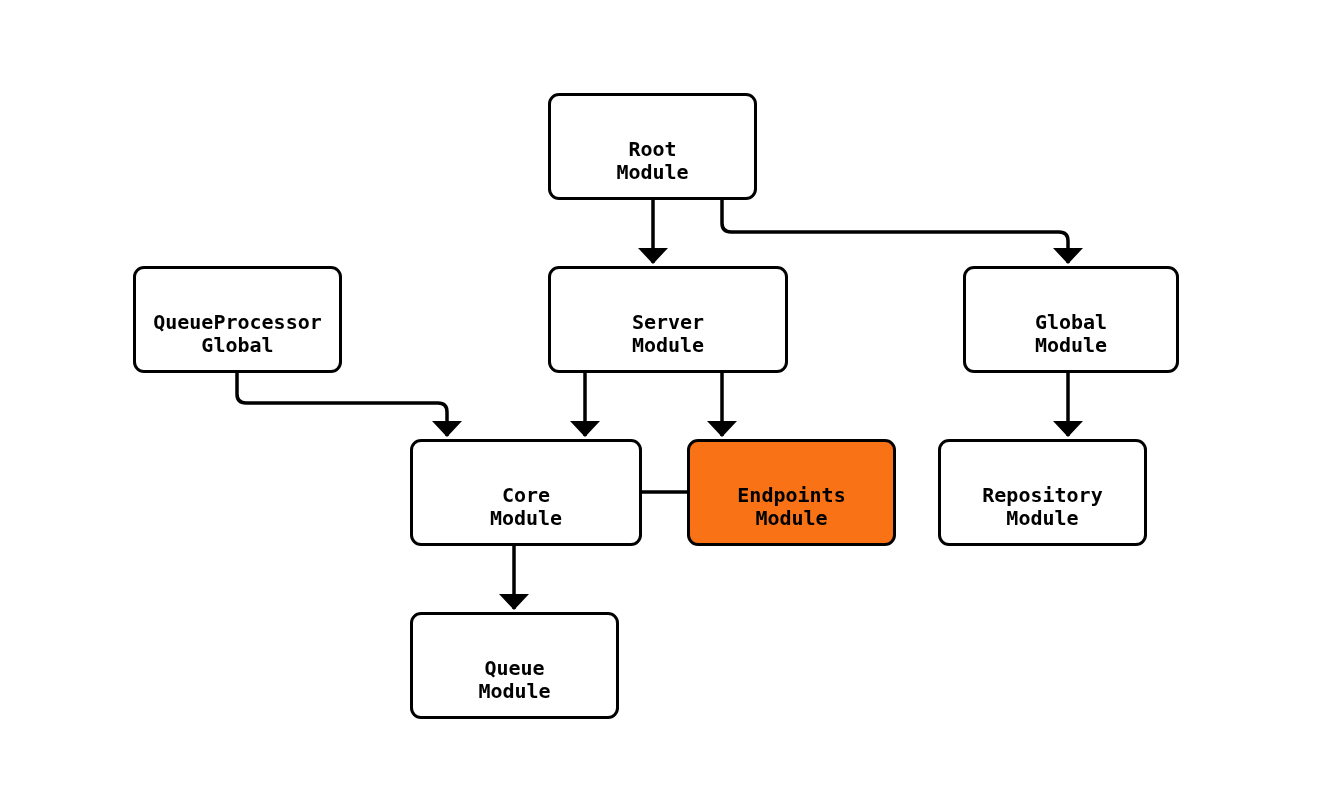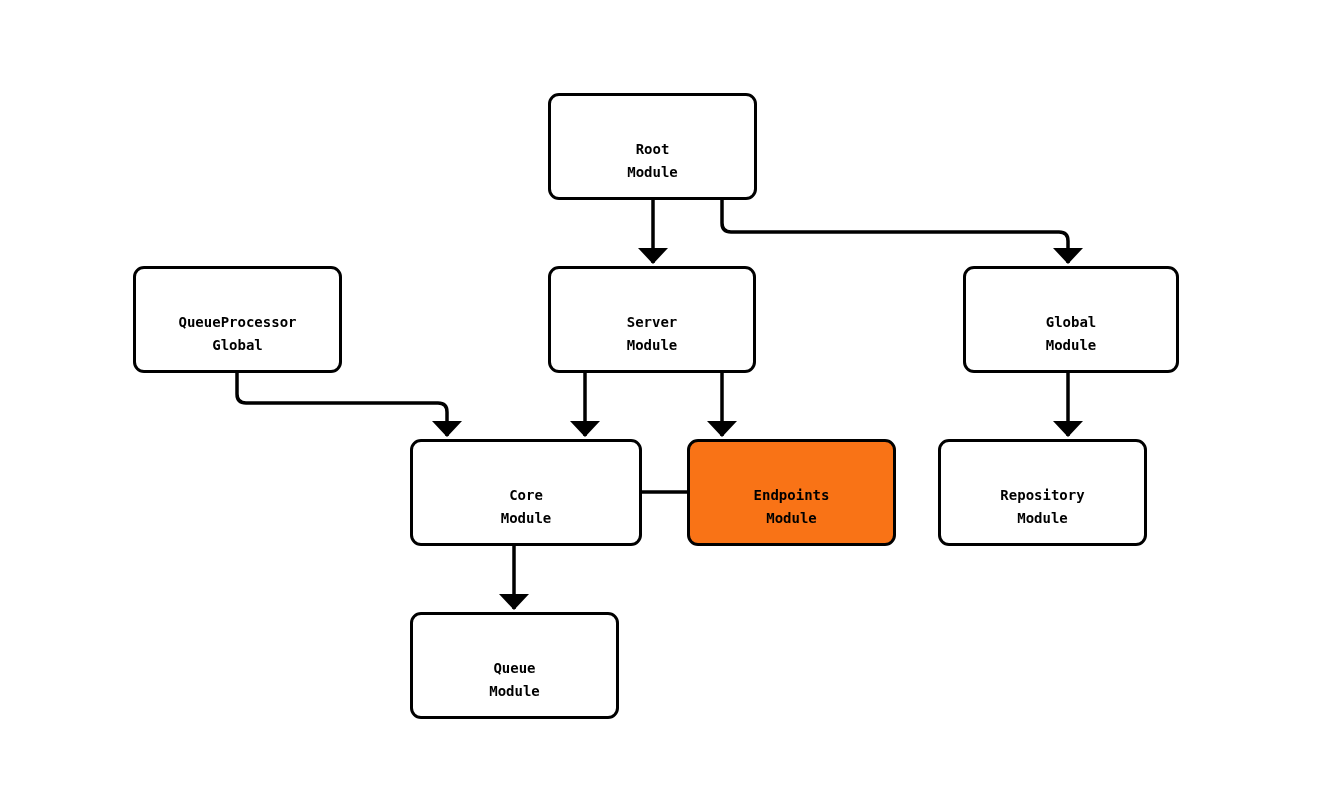--- a/index.html
+++ b/index.html
@@ -28,21 +28,21 @@
     background: #ffffff;
     border: 3.5px solid #000000;
     border-radius: 11px;
     display: flex;
     align-items: center;
     justify-content: center;
     text-align: center;
   }
   .node .label {
     font-weight: bold;
-    font-size: 14px;
+    font-size: 20px;
     line-height: 23px;
     color: #000000;
     white-space: pre-line;
     margin-top: 28px;
   }
 </style>
 </head>
 <body>
 
 <div class="canvas">
@@ -65,21 +65,21 @@
   </svg>
   <div id="nodes-layer">
       <div class="node" style="left: 548px; top: 93px; width: 209px; height: 107px; background: rgb(255, 255, 255); border-color: rgb(0, 0, 0);">
         <div class="label" style="color: rgb(0, 0, 0);">Root
 Module</div>
       </div>
       <div class="node" style="left: 133px; top: 266px; width: 209px; height: 107px; background: rgb(255, 255, 255); border-color: rgb(0, 0, 0);">
         <div class="label" style="color: rgb(0, 0, 0);">QueueProcessor
 Global</div>
       </div>
-      <div class="node" style="left: 548px; top: 266px; width: 208px; height: 107px; background: rgb(255, 255, 255); border-color: rgb(0, 0, 0);">
+      <div class="node" style="left: 548px; top: 266px; width: 240px; height: 107px; background: rgb(255, 255, 255); border-color: rgb(0, 0, 0);">
         <div class="label" style="color: rgb(0, 0, 0);">Server
 Module</div>
       </div>
       <div class="node" style="left: 963px; top: 266px; width: 216px; height: 107px; background: rgb(255, 255, 255); border-color: rgb(0, 0, 0);">
         <div class="label" style="color: rgb(0, 0, 0);">Global
 Module</div>
       </div>
       <div class="node" style="left: 410px; top: 439px; width: 232px; height: 107px; background: rgb(255, 255, 255); border-color: rgb(0, 0, 0);">
         <div class="label" style="color: rgb(0, 0, 0);">Core
 Module</div>

